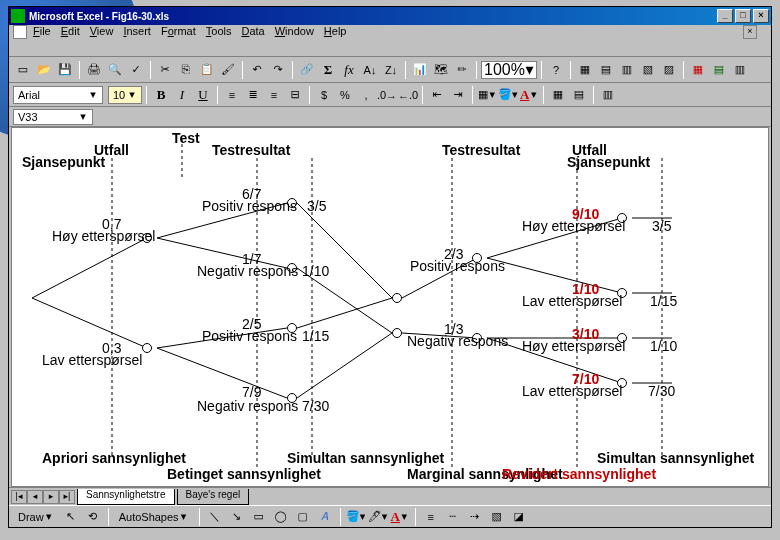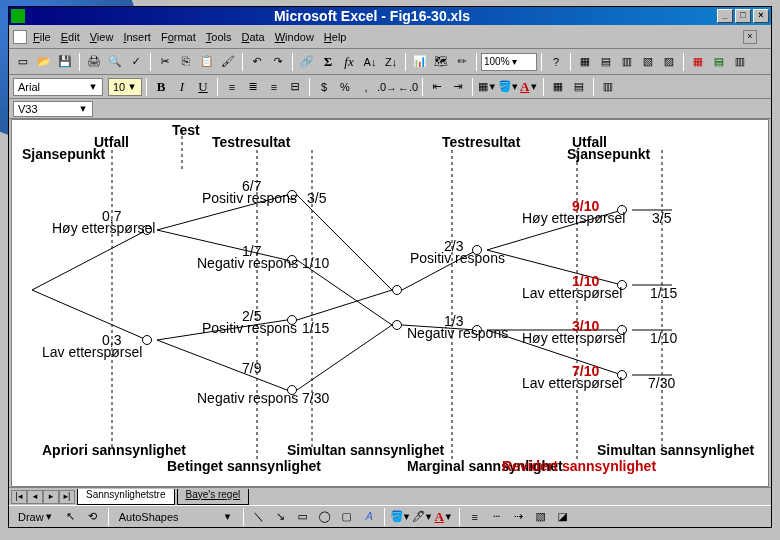--- a/index.html
+++ b/index.html
@@ -1,48 +1,48 @@
 <!DOCTYPE html>
 <html><head>
 <meta charset="utf-8">
 <style>
   * { box-sizing: border-box; margin: 0; padding: 0; }
   body { font-family: "MS Sans Serif", Tahoma, Arial, sans-serif; font-size: 11px; background: #c0c0c0; width: 780px; height: 540px; overflow: hidden; position: relative; }
   .bgdeco { position: absolute; left: -60px; top: -60px; width: 200px; height: 200px; border-radius: 50%; background: radial-gradient(circle at 40% 40%, #3a7bd5 0%, #2a5fa8 60%, #1f4e8a 100%); z-index: 0; }
   .window { position: absolute; left: 8px; top: 6px; width: 764px; height: 522px; background: #c0c0c0; border: 1px solid #000; z-index: 2; display: flex; flex-direction: column; }
   .titlebar { background: linear-gradient(to right, #000080, #1084d0); color: #fff; height: 18px; display: flex; align-items: center; padding: 0 2px; font-weight: bold; }
   .titlebar .appicon { width: 14px; height: 14px; background: #0a0; margin-right: 4px; display: inline-block; }
-  .titlebar .title { flex: 1; font-size: 14px; text-align: center; }
+  .titlebar .title { flex: 1; font-size: 10px; }
   .titlebar .winbtn { width: 16px; height: 14px; background: #c0c0c0; border: 1px solid #fff; border-right-color: #404040; border-bottom-color: #404040; margin-left: 2px; font-size: 9px; line-height: 11px; text-align: center; color: #000; }
-  .menubar { background: #c0c0c0; height: 24px; display: flex; align-items: center; padding: 0 4px; border-bottom: 1px solid #808080; }
+  .menubar { background: #c0c0c0; height: 32px; display: flex; align-items: flex-start; padding: 0 4px; border-bottom: 1px solid #808080; }
   .menubar .docicon { width: 14px; height: 14px; background: #fff; border: 1px solid #808080; margin-right: 6px; }
   .menubar span { margin-right: 10px; cursor: default; }
   .menubar span u { text-decoration: underline; }
   .menubar .mclose { margin-left: auto; width: 14px; height: 14px; background: #c0c0c0; border: 1px solid #808080; text-align: center; line-height: 11px; font-size: 9px; }
   .toolbar { background: #c0c0c0; height: 26px; display: flex; align-items: center; padding: 0 4px; border-bottom: 1px solid #808080; gap: 1px; }
   .tb { width: 20px; height: 20px; background: #c0c0c0; border: 1px solid #c0c0c0; display: inline-flex; align-items: center; justify-content: center; }
   .sep { width: 1px; height: 18px; background: #808080; margin: 0 3px; border-right: 1px solid #fff; }
-  .zoombox { width: 56px; height: 18px; background: #fff; border: 1px solid #808080; font-size: 10px; padding: 0 2px; display:flex; align-items:center; }
+  .zoombox { width: 56px; height: 18px; background: #fff; border: 1px solid #808080; font-size: 16px; padding: 0 2px; display:flex; align-items:center; }
   .dd { width: 10px; display:inline-block; text-align:center; color:#000; }
   .fmtbar { background: #c0c0c0; height: 24px; display: flex; align-items: center; padding: 0 4px; border-bottom: 1px solid #808080; gap:1px; }
   .fontbox { width: 90px; height: 18px; background: #fff; border: 1px solid #808080; padding: 0 4px; display:flex; align-items:center;}
   .sizebox { width: 34px; height: 18px; background: #fef9c3; border: 1px solid #808080; padding: 0 4px; margin-left:4px; display:flex; align-items:center;}
   .tb b, .tb i, .tb u { font-family: "Times New Roman", serif; font-size: 13px; }
   .cellref { background:#c0c0c0; height:20px; display:flex; align-items:center; padding:0 4px; border-bottom:1px solid #808080;}
   .namebox { width:80px; height:16px; background:#fff; border:1px solid #808080; padding:0 4px; display:flex; align-items:center;}
   .sheet { flex:1; background:#fff; position:relative; overflow:hidden; border:1px solid #808080; margin:0 2px;}
   .lbl { position:absolute; font-size:14px; font-family:Arial,sans-serif; color:#000; white-space:nowrap;}
   .lbl.b { font-weight:bold; }
   .lbl.red { color:#c00000; font-weight:bold;}
   .node { position:absolute; width:10px; height:10px; border:1px solid #000; border-radius:50%; background:#fff;}
   svg.tree { position:absolute; top:0; left:0; }
   .tabstrip { height:18px; background:#c0c0c0; display:flex; align-items:center; border-top:1px solid #808080; padding:0 2px;}
   .navbtn { width:16px; height:14px; background:#c0c0c0; border:1px solid #808080; font-size:9px; text-align:center; line-height:11px;}
   .tab { height:16px; background:#fff; border:1px solid #000; border-top:none; padding:0 8px; font-size:10px; margin-left:2px;}
-  .tab.inactive { background:#c0c0c0;text-decoration:underline;}
+  .tab.inactive { background:#c0c0c0;}
   .drawbar { height:22px; background:#c0c0c0; display:flex; align-items:center; padding:0 4px; gap:2px; border-top:1px solid #fff;}
   .statusbar { height:20px; background:#c0c0c0; display:flex; align-items:center; padding:0 6px; border-top:1px solid #808080; font-size:11px;}
   .statusbar .cell { border:1px inset #808080; padding:0 8px; height:16px; display:flex; align-items:center;}
   .ic { font-size:11px; }
 </style>
 </head>
 <body>
 
 <div class="bgdeco"></div>
 
@@ -305,21 +305,21 @@
 
     <div class="lbl" style="left:230px;top:58px;">6/7</div>
     <div class="lbl" style="left:190px;top:70px;">Positiv respons</div>
     <div class="lbl" style="left:295px;top:70px;">3/5</div>
     <div class="lbl" style="left:230px;top:123px;">1/7</div>
     <div class="lbl" style="left:185px;top:135px;">Negativ respons</div>
     <div class="lbl" style="left:290px;top:135px;">1/10</div>
     <div class="lbl" style="left:230px;top:188px;">2/5</div>
     <div class="lbl" style="left:190px;top:200px;">Positiv respons</div>
     <div class="lbl" style="left:290px;top:200px;">1/15</div>
-    <div class="lbl" style="left:230px;top:240px;">7/9</div>
+    <div class="lbl" style="left:230px;top:256px;">7/9</div>
     <div class="lbl" style="left:185px;top:270px;">Negativ respons</div>
     <div class="lbl" style="left:290px;top:270px;">7/30</div>
 
     <div class="lbl" style="left:432px;top:118px;">2/3</div>
     <div class="lbl" style="left:398px;top:130px;">Positiv respons</div>
     <div class="lbl" style="left:432px;top:193px;">1/3</div>
     <div class="lbl" style="left:395px;top:205px;">Negativ respons</div>
 
     <div class="lbl red" style="left:560px;top:78px;">9/10</div>
     <div class="lbl" style="left:510px;top:90px;">Høy etterspørsel</div>
@@ -352,21 +352,21 @@
   </div>
 
   <div class="drawbar">
     <span class="tb" style="width:auto;padding:0 4px;">
         <span>Draw</span> 
         <span class="dd">▾</span>
       </span>
     <span class="tb">↖</span>
     <span class="tb">⟲</span>
     <span class="sep"></span>
-    <span class="tb" style="width:auto;padding:0 4px;gap:44px;">
+    <span class="tb" style="width:auto;padding:0 4px;">
         <span>AutoShapes</span> 
         <span class="dd">▾</span>
       </span>
     <span class="sep"></span>
     <span class="tb">＼</span>
     <span class="tb">↘</span>
     <span class="tb">▭</span>
     <span class="tb">◯</span>
     <span class="tb">▢</span>
     <span class="tb" style="color:#36c">𝐴</span>

